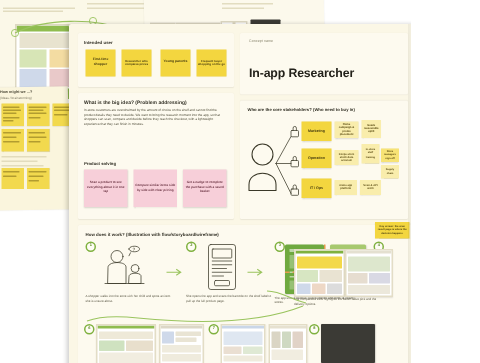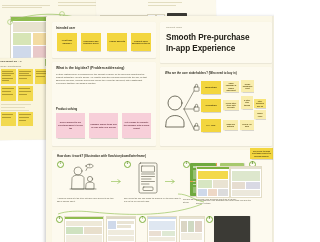--- a/index.html
+++ b/index.html
@@ -194,22 +194,21 @@
       <div class="note yel" style="left:55px;top:11px;width:20px;height:18px;">
         <span class="txt">Young parents</span>
       </div>
       <div class="note yel" style="left:79px;top:11px;width:20px;height:18px;">
         <span class="txt" style="font-size:1.95px;line-height:2.5px;">Frequent buyer shopping on the go</span>
       </div>
     </div>
 
     <div class="panel" style="left:114px;top:6px;width:112px;height:41px;">
       <div class="sec-label" style="left:6px;top:4px;">Concept name</div>
-      <div class="big-title" style="left:6px;top:11px;">Smooth Pre-purchase</div>
-      <div class="big-title" style="left:6px;top:22px;">In-app Experience</div>
+      <div class="big-title" style="left:6px;top:22px;">In-app Researcher</div>
     </div>
 
     <div class="panel" style="left:6px;top:46px;width:104px;height:84px;">
       <div class="sec-title" style="left:4px;top:3.5px;width:96px;">What is the big idea? (Problem addressing)</div>
       <div class="body-text" style="left:4px;top:11px;width:95px;">In-store customers are overwhelmed by the amount of choice on the shelf and cannot find the product details they need to decide. We want to bring the research moment into the app, so that shoppers can scan, compare and decide before they reach the checkout, with a lightweight experience that they can finish in minutes.</div>
       <div class="sec-title" style="left:4px;top:45px;font-size:2.8px;">Product solving</div>
       <div class="note pink" style="left:4px;top:51px;width:29px;height:25px;">
         <span class="txt" style="font-size:2.05px;line-height:2.7px;">Scan a product to see everything about it in one tap</span>
       </div>
       <div class="note pink" style="left:37px;top:51px;width:29px;height:25px;">

